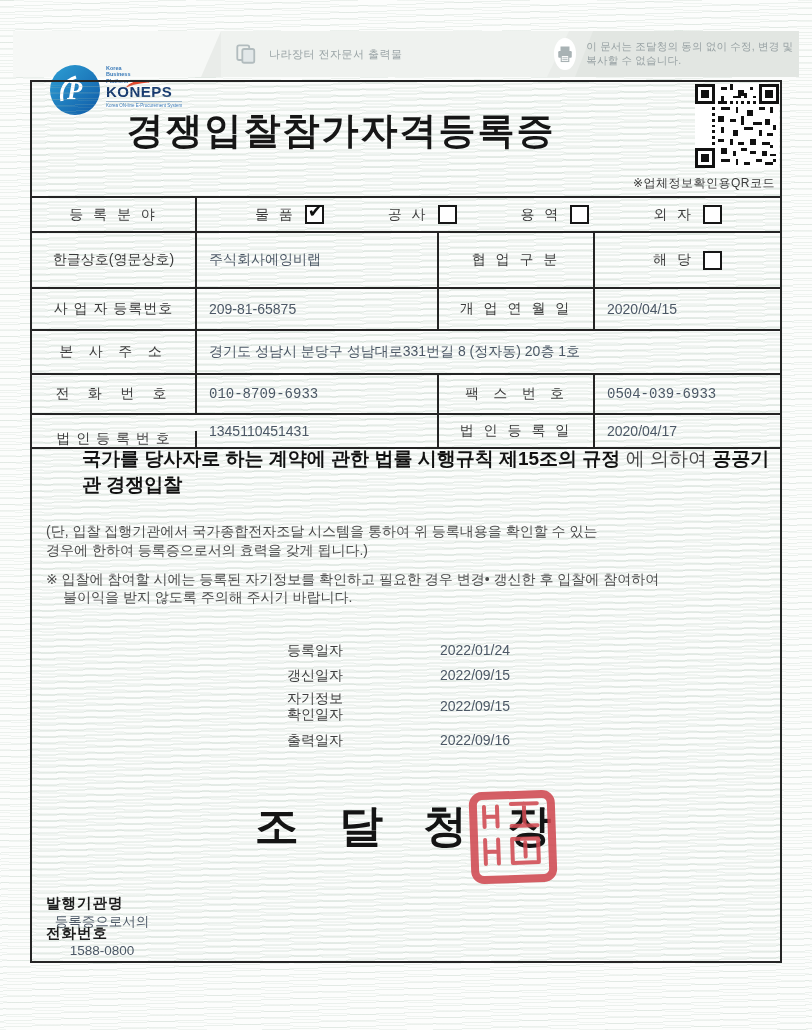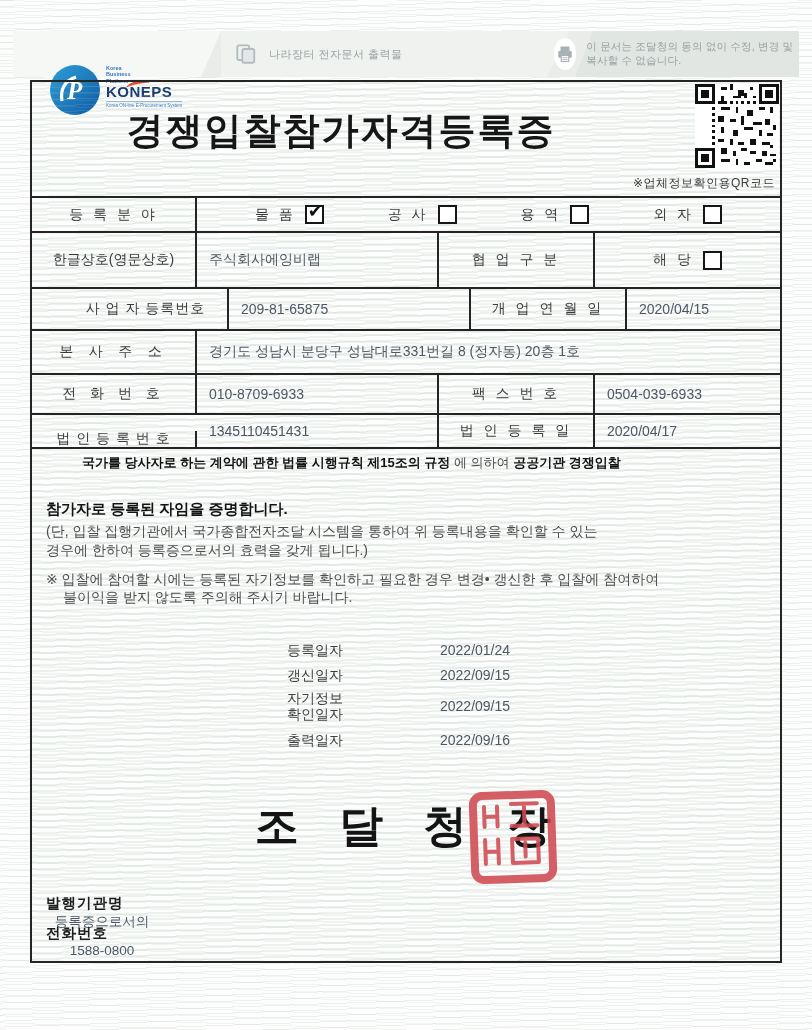--- a/index.html
+++ b/index.html
@@ -57,37 +57,37 @@
 
   .qr { position:absolute; right:1px; top:2px; width:84px; height:84px; background:#fff; }
   .qr svg { width:100%; height:100%; display:block; }
   .qr-caption { position:absolute; right:5px; top:93px; font-size:12px; color:#3a3a3a; letter-spacing:.5px; }
 
   
   .table { position:absolute; left:0; right:0; top:114px; }
   .trow { display:flex; border-top:2px solid #242424; }
   .trow:last-child { border-bottom:2px solid #242424; }
   .r1 { height:35px; } .r2 { height:56px; } .r3 { height:42px; }
-  .r4 { height:44px; } .r5 { height:40px; } .r6 { height:36px; }
+  .r4 { height:44px; } .r5 { height:40px;font-family:Liberation Mono, monospace; } .r6 { height:36px; }
   .c-label { width:165px; flex:none; display:flex; align-items:center; justify-content:center;
              font-size:14px; color:#3b3b3b; letter-spacing:3px; border-right:2px solid #242424; }
   .c-label2 { width:158px; flex:none; display:flex; align-items:center; justify-content:center;
               font-size:14px; color:#3b3b3b; letter-spacing:3px;
               border-left:2px solid #242424; border-right:2px solid #242424; }
   .c-val { flex:1; display:flex; align-items:center; padding-left:12px; font-size:14px; color:#4c5866; }
   .c-val.w240 { flex:none; width:240px; }
   .c-center { justify-content:center; padding-left:0; }
   .opts { flex:1; display:flex; align-items:center; justify-content:space-around; padding:0 26px; }
   .opt { display:flex; align-items:center; }
   .opt-label { font-size:14px; color:#3b3b3b; letter-spacing:3px; }
   .cb { width:19px; height:19px; border:2px solid #161616; background:#fff; margin-left:9px; position:relative; }
   .cb .mark { position:absolute; left:1px; top:-5px; font-size:18px; font-weight:bold; color:#111; line-height:1; }
 
   
-  .stmt1 { position:absolute; left:50px; top:372px; font-size:13px; color:#4a4a4a; }
+  .stmt1 { position:absolute; left:50px; top:364px; font-size:19px; color:#4a4a4a; }
   .stmt1 b { color:#121212; }
   .stmt2 { position:absolute; left:14px; top:418px; font-size:15px; font-weight:bold; color:#121212; }
   .paren1 { position:absolute; left:14px; top:441px; font-size:14px; color:#4d4d4d; }
   .paren2 { position:absolute; left:14px; top:460px; font-size:14px; color:#4d4d4d; }
   .note1 { position:absolute; left:14px; top:489px; font-size:14px; color:#4d4d4d; }
   .note2 { position:absolute; left:31px; top:507px; font-size:14px; color:#4d4d4d; }
 
   
   .date-row { position:absolute; left:255px; display:flex; align-items:center; }
   .date-label { width:153px; font-size:14px; color:#3f3f3f; white-space:pre-line; line-height:1.15; }
@@ -282,21 +282,21 @@
         <div class="c-label2">협 업 구 분</div>
         <div class="c-val c-center">
           <span class="opt-label">해 당</span>
           <span class="cb">
               <span class="mark"></span>
             </span>
         </div>
       </div>
 
       <div class="trow r3">
-        <div class="c-label" style="letter-spacing:1px;margin-left:32px;">사 업 자 등록번호</div>
+        <div class="c-label" style="letter-spacing:1px;">사 업 자 등록번호</div>
         <div class="c-val w240">209-81-65875</div>
         <div class="c-label2">개 업 연 월 일</div>
         <div class="c-val">2020/04/15</div>
       </div>
 
       <div class="trow r4">
         <div class="c-label" style="letter-spacing:6px;font-family:Liberation Serif, serif;">본 사 주 소</div>
         <div class="c-val">경기도 성남시 분당구 성남대로331번길 8 (정자동) 20층 1호</div>
       </div>
 
@@ -311,21 +311,20 @@
         <div class="c-label" style="letter-spacing:1px;margin-top:16px;">법 인 등 록 번 호</div>
         <div class="c-val w240">1345110451431</div>
         <div class="c-label2">법 인 등 록 일</div>
         <div class="c-val">2020/04/17</div>
       </div>
     </div>
 
     <div class="stmt1">
       <b>국가를 당사자로 하는 계약에 관한 법률 시행규칙 제15조의 규정</b><span> 에 의하여 </span><b>공공기관 경쟁입찰</b>
     </div>
-    <div class="stmt2">참가자로 등록된 자임을 증명합니다.</div>
     <div class="paren1">(단, 입찰 집행기관에서 국가종합전자조달 시스템을 통하여 위 등록내용을 확인할 수 있는</div>
     <div class="paren2">경우에 한하여 등록증으로서의 효력을 갖게 됩니다.)</div>
     <div class="note1">※ 입찰에 참여할 시에는 등록된 자기정보를 확인하고 필요한 경우 변경• 갱신한 후 입찰에 참여하여</div>
     <div class="note2">불이익을 받지 않도록 주의해 주시기 바랍니다.</div>
 
     <div class="date-row dr0">
       <span class="date-label">등록일자</span>
       <span class="date-value">2022/01/24</span>
     </div>
     <div class="date-row dr1">

